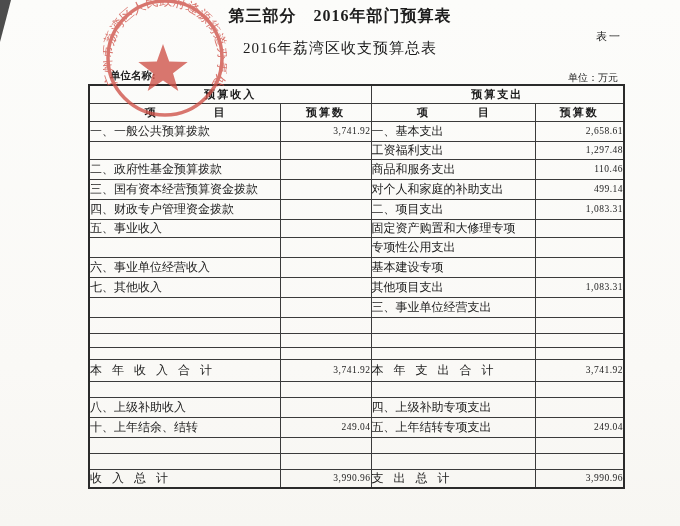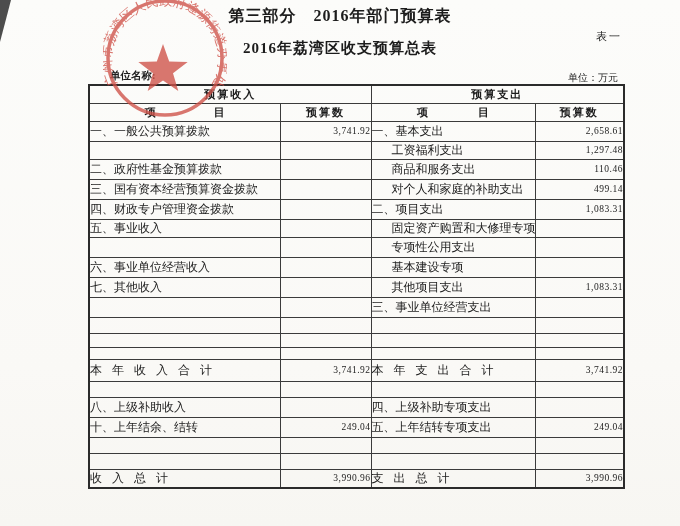--- a/index.html
+++ b/index.html
@@ -5,35 +5,35 @@
   html,body{margin:0;padding:0;}
   body{width:680px;height:526px;position:relative;background:#fbfbf8;
        font-family:"Liberation Serif","DejaVu Serif",serif;color:#1c1c1c;overflow:hidden;}
   .page{position:absolute;inset:0;background:linear-gradient(180deg,#fcfcfa 0%,#faf9f6 70%,#f7f6f2 100%);}
   .corner-smudge{position:absolute;left:0;top:0;width:11px;height:42px;background:#2e2e2e;
        clip-path:polygon(0 0,100% 0,55% 45%,0 100%);opacity:.85;}
   .title1{position:absolute;top:6px;left:0;width:100%;text-align:center;
        font-size:16px;font-weight:bold;letter-spacing:1px;}
   .table-tag{position:absolute;top:29px;left:596px;font-size:11px;letter-spacing:2px;}
   .title2{position:absolute;top:39px;left:0;width:100%;text-align:center;
-       font-size:15px;font-weight:bold;letter-spacing:1px;}
+       font-size:15px;font-weight:normal;letter-spacing:1px;}
   .unit-name{position:absolute;top:69px;left:110px;font-size:10.5px;font-weight:bold;}
   .unit-label{position:absolute;top:71px;left:568px;font-size:10px;}
   table.budget{position:absolute;left:88px;top:84px;width:535px;border-collapse:collapse;
        table-layout:fixed;border:2px solid #2b2b2b;}
   table.budget th,table.budget td{border:1px solid #3b3b3b;padding:0;vertical-align:middle;}
   thead tr{height:18px;}
   th{font-size:11px;font-weight:bold;letter-spacing:2px;}
   th.item-h{letter-spacing:0;}
   th.item-h .pair{display:flex;justify-content:center;}
   th.item-h .pair span{display:block;}
   th.item-h.left .pair{gap:58px;}
   th.item-h.right .pair{gap:50px;}
   td.item{font-size:12px;text-align:left;padding-left:5px;white-space:nowrap;overflow:hidden;}
-  td.item.sub{padding-left:20px;}
+  td.item.sub{}
   td.amt{font-size:9.5px;text-align:right;padding-right:3px;letter-spacing:.5px;
        font-family:"Liberation Serif","DejaVu Serif",serif;}
   tr.total td.item{word-spacing:7px;}
   
   tbody tr:nth-child(1){height:20px}  tbody tr:nth-child(2){height:16px}
   tbody tr:nth-child(3){height:20px}  tbody tr:nth-child(4){height:20px}
   tbody tr:nth-child(5){height:20px}  tbody tr:nth-child(6){height:16px}
   tbody tr:nth-child(7){height:20px}  tbody tr:nth-child(8){height:20px}
   tbody tr:nth-child(9){height:20px}  tbody tr:nth-child(10){height:20px}
   tbody tr:nth-child(11){height:16px} tbody tr:nth-child(12){height:14px}

